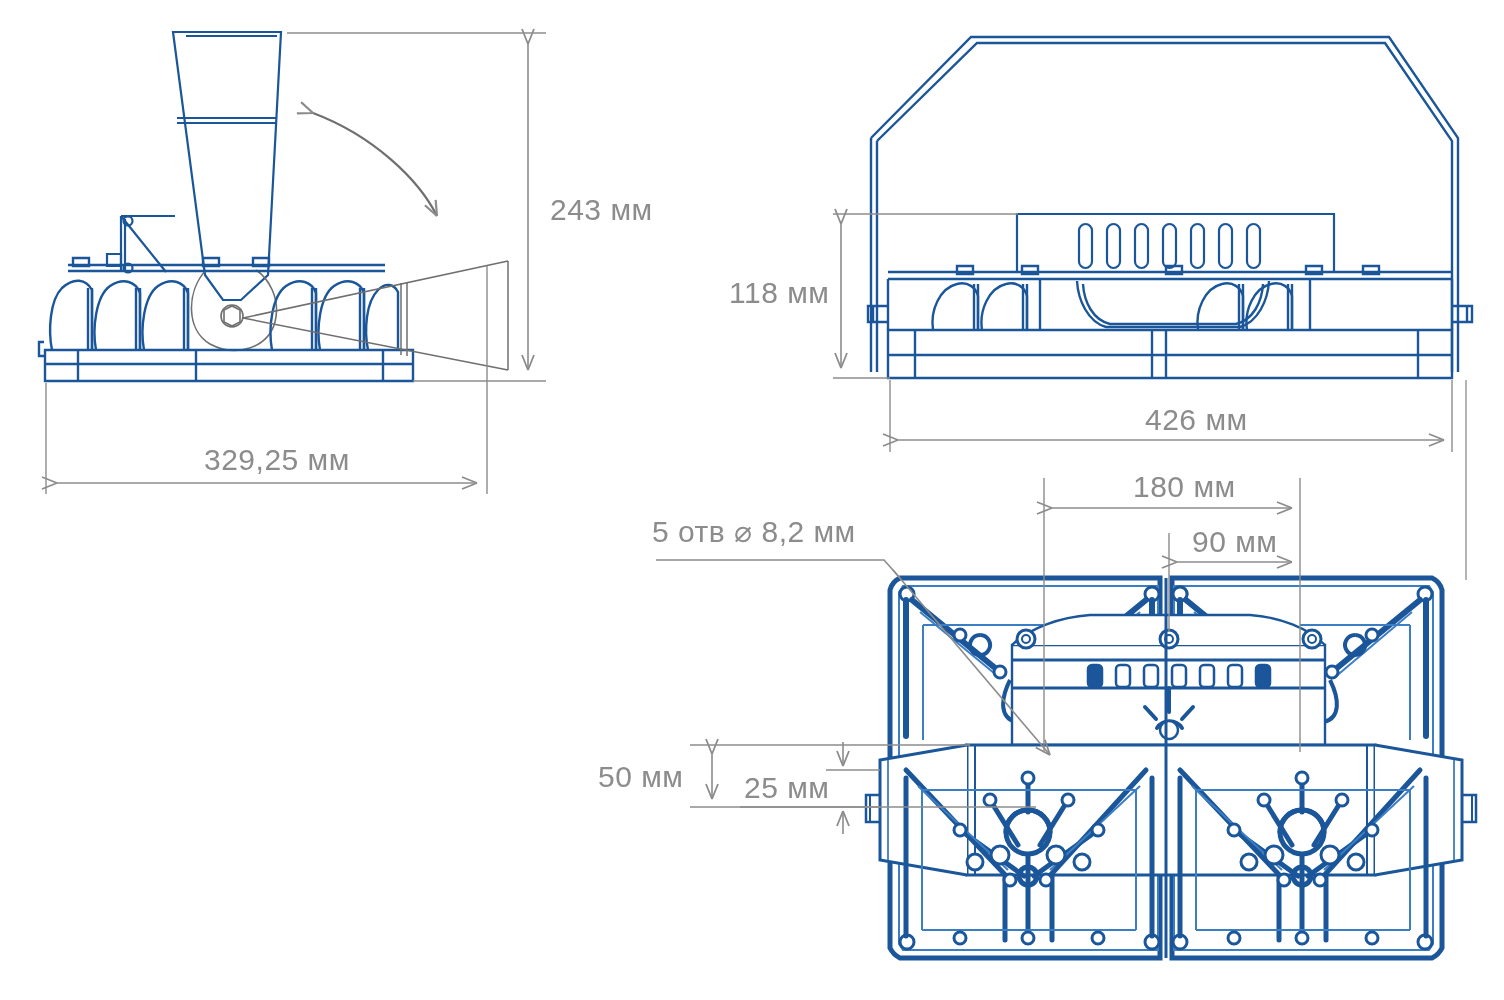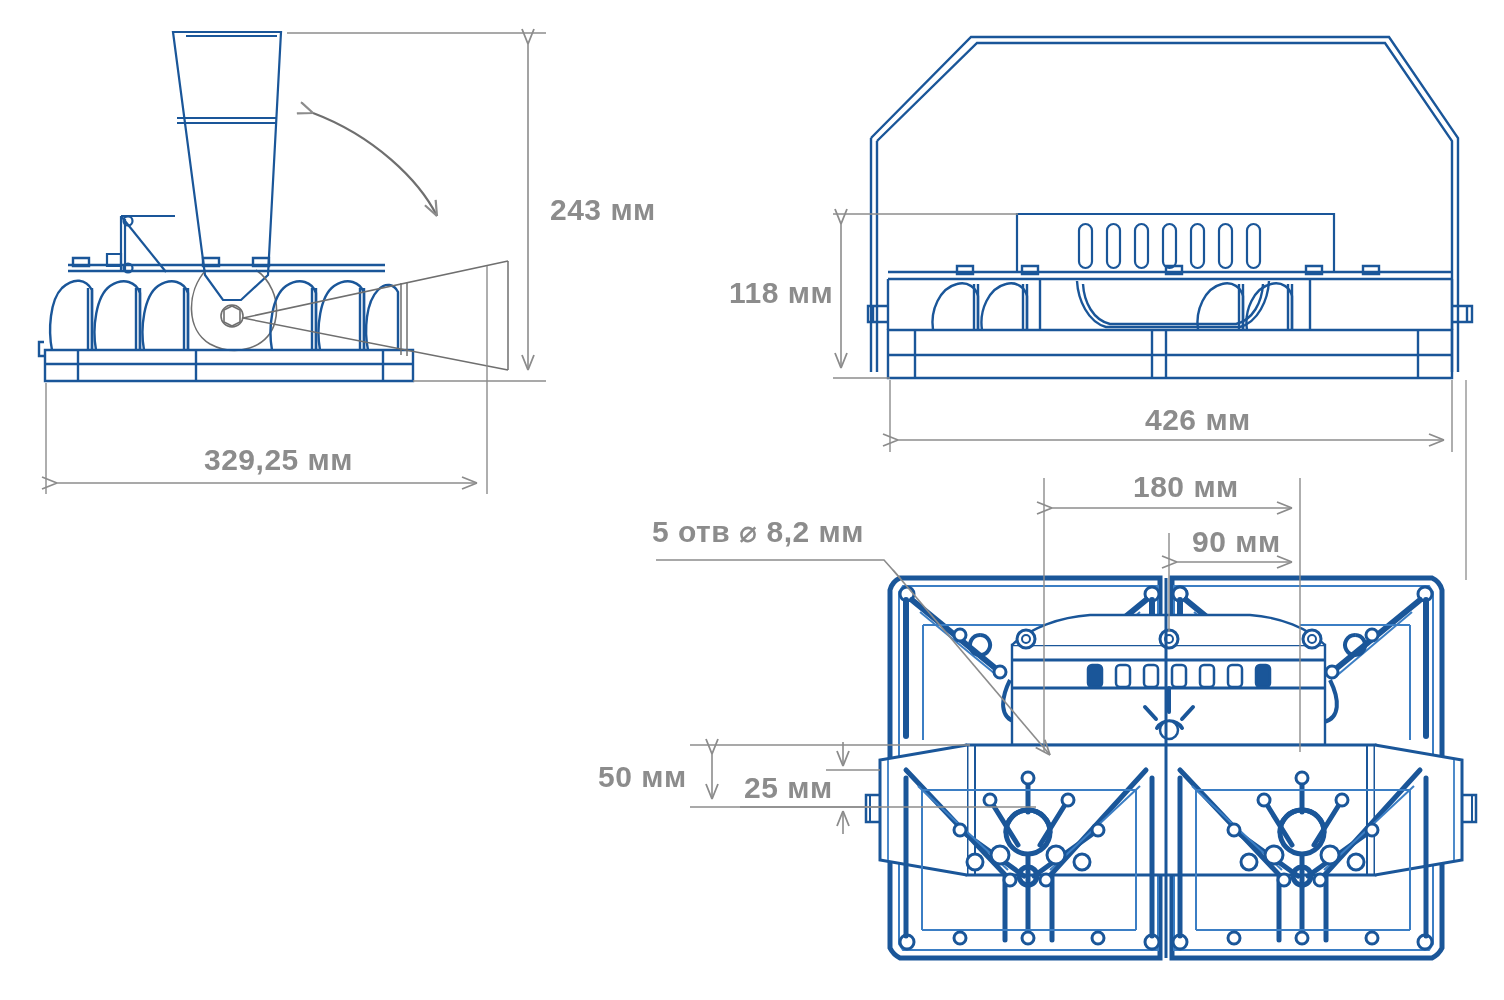--- a/index.html
+++ b/index.html
@@ -1,18 +1,18 @@
 <!DOCTYPE html>
 <html><head>
 <meta charset="utf-8">
 <style>
   html,body{margin:0;padding:0;background:#ffffff;}
   body{width:1504px;height:1000px;overflow:hidden;
        font-family:"Liberation Sans","DejaVu Sans",sans-serif;}
-  #stage{position:relative;width:1504px;height:1000px;background:#fff;font-weight:bold;}
+  #stage{position:relative;width:1504px;height:1000px;background:#fff;}
   svg{display:block;}
   .dimtext{
     font-family:"Liberation Sans","DejaVu Sans",sans-serif;
     fill:#8c8c8c;
     font-size:30px;
     letter-spacing:0.5px;
   }
 </style>
 </head>
 <body>

